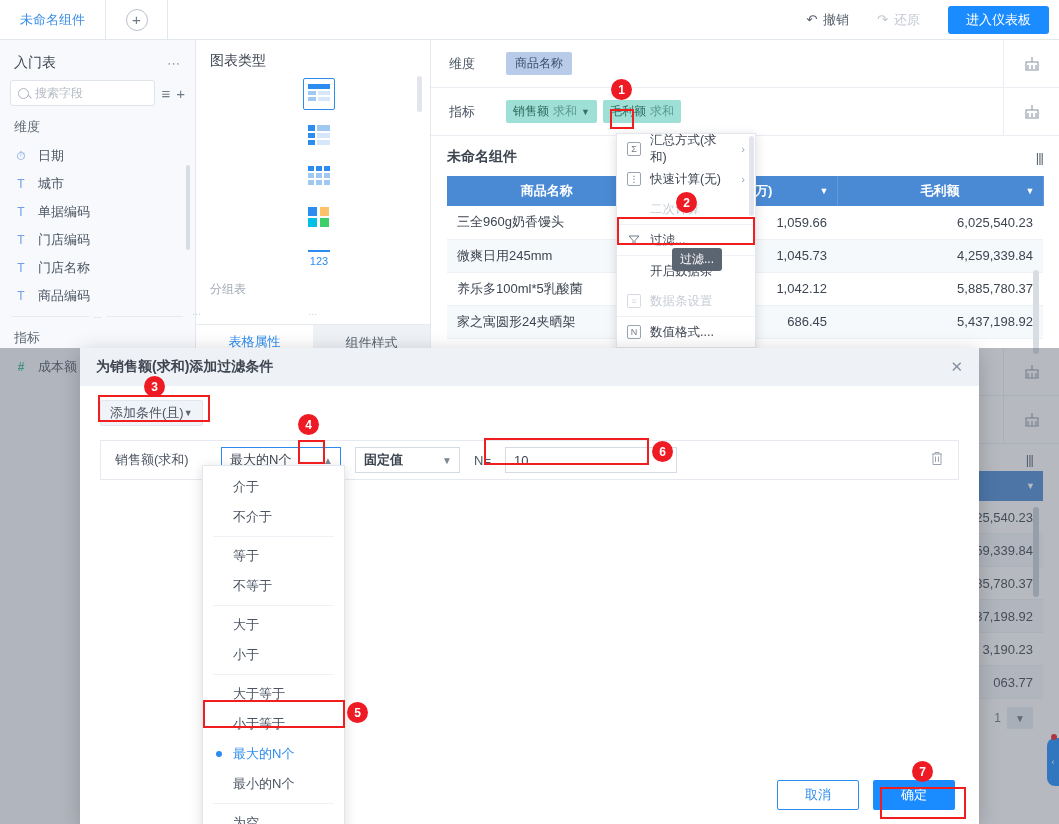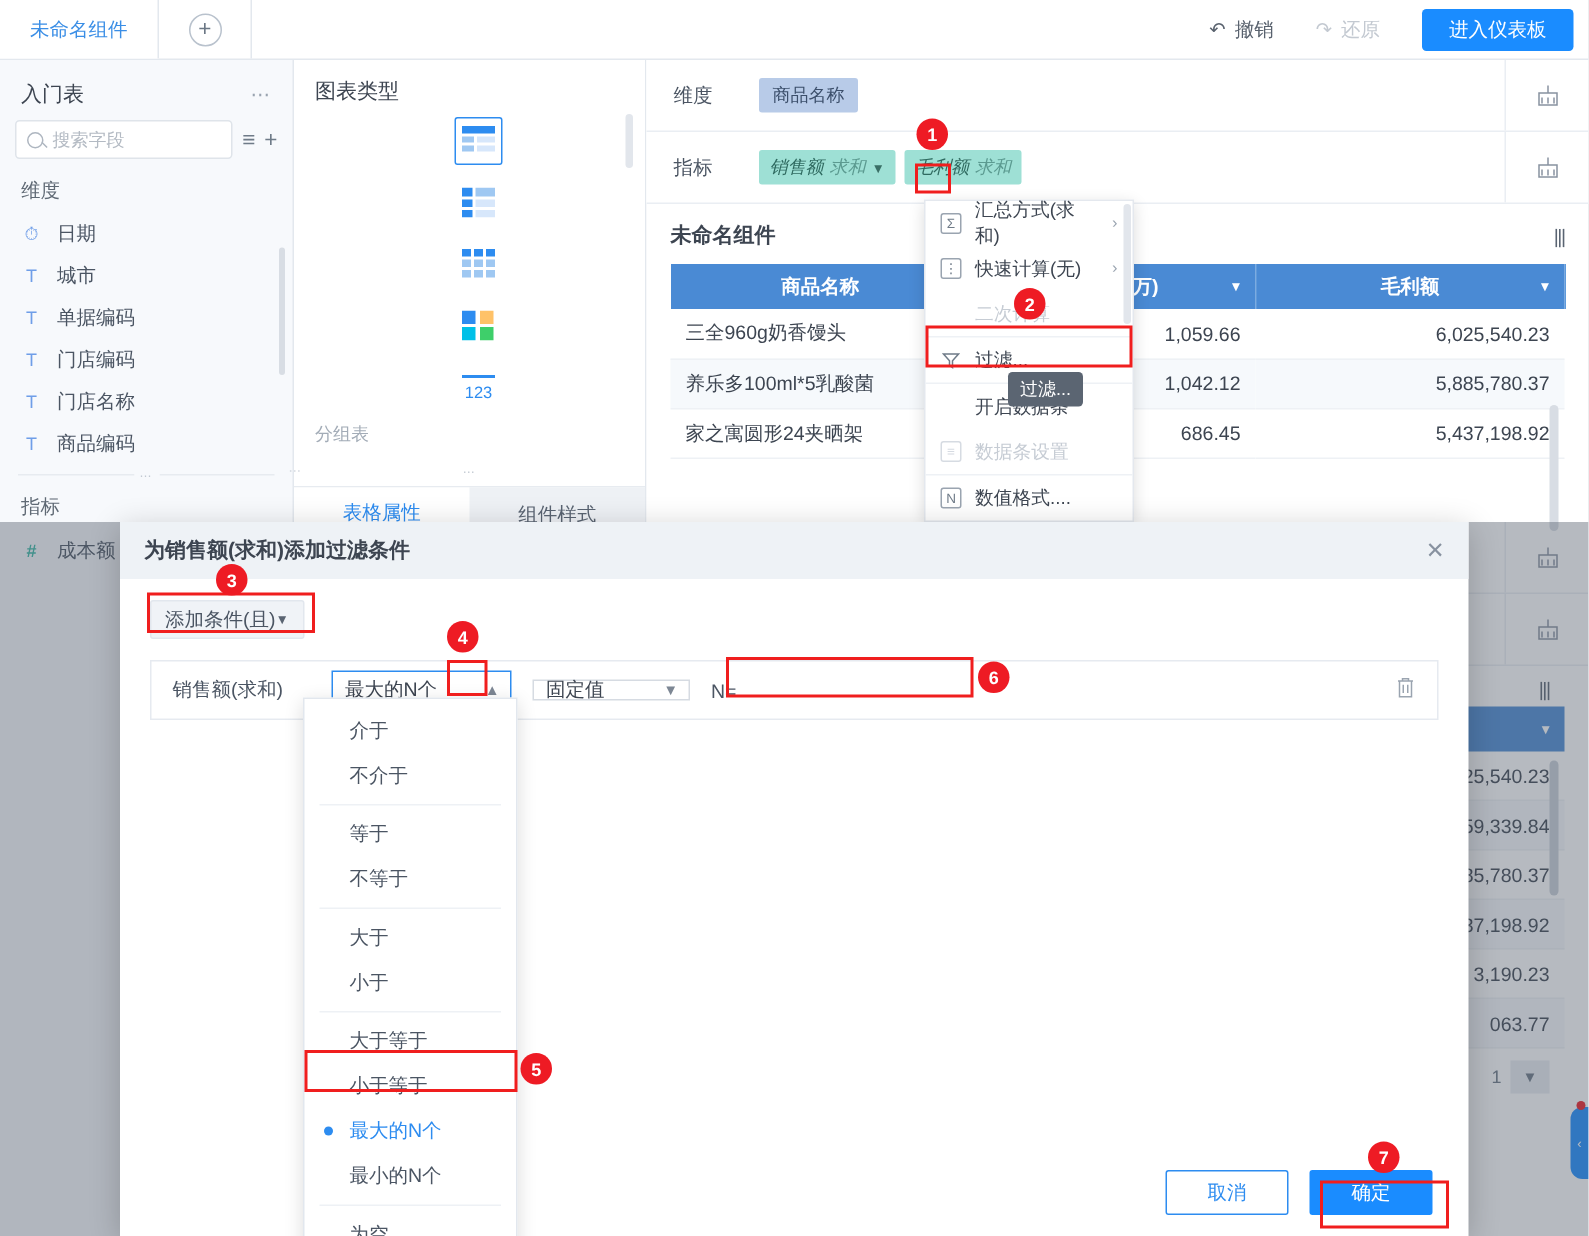--- a/index.html
+++ b/index.html
@@ -120,21 +120,21 @@
   .shelf {
     display:flex; align-items:center; height:48px; border-bottom:1px solid #eaeef3; background:#fff;
   }
   .shelf-lbl { width:75px; padding-left:18px; font-size:13px; color:#4b5563; }
   .shelf-body { flex:1; display:flex; align-items:center; gap:6px; position:relative;}
   .chip-dim {
     background:#b8cbe8; color:#3c4f6b; font-size:12px; border-radius:2px; padding:3px 9px;
   }
   .chip-mea {
     background:#9ee0d5; color:#2f6a60; font-size:12px; border-radius:2px; padding:3px 7px;
-    display:flex; align-items:center; gap:4px;font-style:italic;
+    display:flex; align-items:center; gap:4px;
   }
   .chip-mea .agg { color:#5b9a90; }
   .chip-caret { font-size:9px; color:#3a6f66; }
   .shelf-right { width:56px; display:flex; align-items:center; justify-content:center;
     border-left:1px solid #eaeef3; height:100%; color:#8892a0; }
 
   .comp-head { display:flex; align-items:center; justify-content:space-between;
     padding: 12px 16px 10px 16px; }
   .comp-title { font-size:14px; font-weight:bold; color:#3d4551;}
   .comp-ico { color:#5a6472; letter-spacing:-1px; font-size:13px;}
@@ -199,22 +199,22 @@
     margin-top:14px; border:1px solid #e6eaf0; height:40px; display:flex; align-items:center;
     padding: 0 14px; gap:14px; position:relative;
   }
   .cond-field { font-size:13px; color:#4b5563; width:92px;}
   .sel-open {
     width:120px; height:26px; border:1px solid #2d8cf0; background:#fff; display:flex; align-items:center;
     padding: 0 8px; font-size:13px; color:#3d4551; position:relative;
   }
   .sel-open .ca { position:absolute; right:7px; color:#7d8794; font-size:10px;}
   .sel-plain {
-    width:105px; height:14px; border:1px solid #d6dbe2; background:#fff; display:flex; align-items:center;
-    padding: 0 8px; font-size:13px; color:#3d4551; position:relative;
+    width:105px; height:26px; border:1px solid #d6dbe2; background:#fff; display:flex; align-items:center;
+    padding: 0 8px; font-size:13px; color:#3d4551; position:relative;font-weight:bold;
   }
   .sel-plain .ca { position:absolute; right:7px; color:#7d8794; font-size:10px;}
   .neq { font-size:13px; color:#4b5563;}
   .numinput {
     width:172px; height:26px; border:1px solid #d6dbe2; background:#fff; display:flex; align-items:center;
     padding: 0 8px; font-size:13px; color:#3d4551;
   }
   .trash { margin-left:auto; color:#9aa4b0; font-size:14px;}
 
   
@@ -474,20 +474,25 @@
           </th>
         </tr>
       </thead>
       <tbody>
         <tr>
           <td>三全960g奶香馒头</td>
           <td class="num">1,059.66</td>
           <td class="num">6,025,540.23</td>
         </tr>
         <tr>
+          <td>微爽日用245mm</td>
+          <td class="num">1,045.73</td>
+          <td class="num">4,259,339.84</td>
+        </tr>
+        <tr>
           <td>养乐多100ml*5乳酸菌</td>
           <td class="num">1,042.12</td>
           <td class="num">5,885,780.37</td>
         </tr>
         <tr>
           <td>家之寓圆形24夹晒架</td>
           <td class="num">686.45</td>
           <td class="num">5,437,198.92</td>
         </tr>
       </tbody>
@@ -601,20 +606,23 @@
         <span class="cond-field">销售额(求和)</span>
         <span class="sel-open">
           <span>最大的N个</span>
           <span class="ca">▲</span>
         </span>
         <span class="sel-plain">
           <span>固定值</span>
           <span class="ca">▼</span>
         </span>
         <span class="neq">N=</span>
+        <span class="numinput">
+          <span>10</span>
+        </span>
         <span class="trash">
           <svg width="14" height="15" viewBox="0 0 14 15">
               <path d="M2 3 H12 M5 3 V1.5 H9 V3 M3 3 V13.5 H11 V3 M5.5 5.5 V11 M8.5 5.5 V11" fill="none" stroke="#9aa4b0" stroke-width="1"></path>
             </svg>
         </span>
       </div>
     </div>
 
     <div class="modal-foot">
       <div class="btn-ghost">

